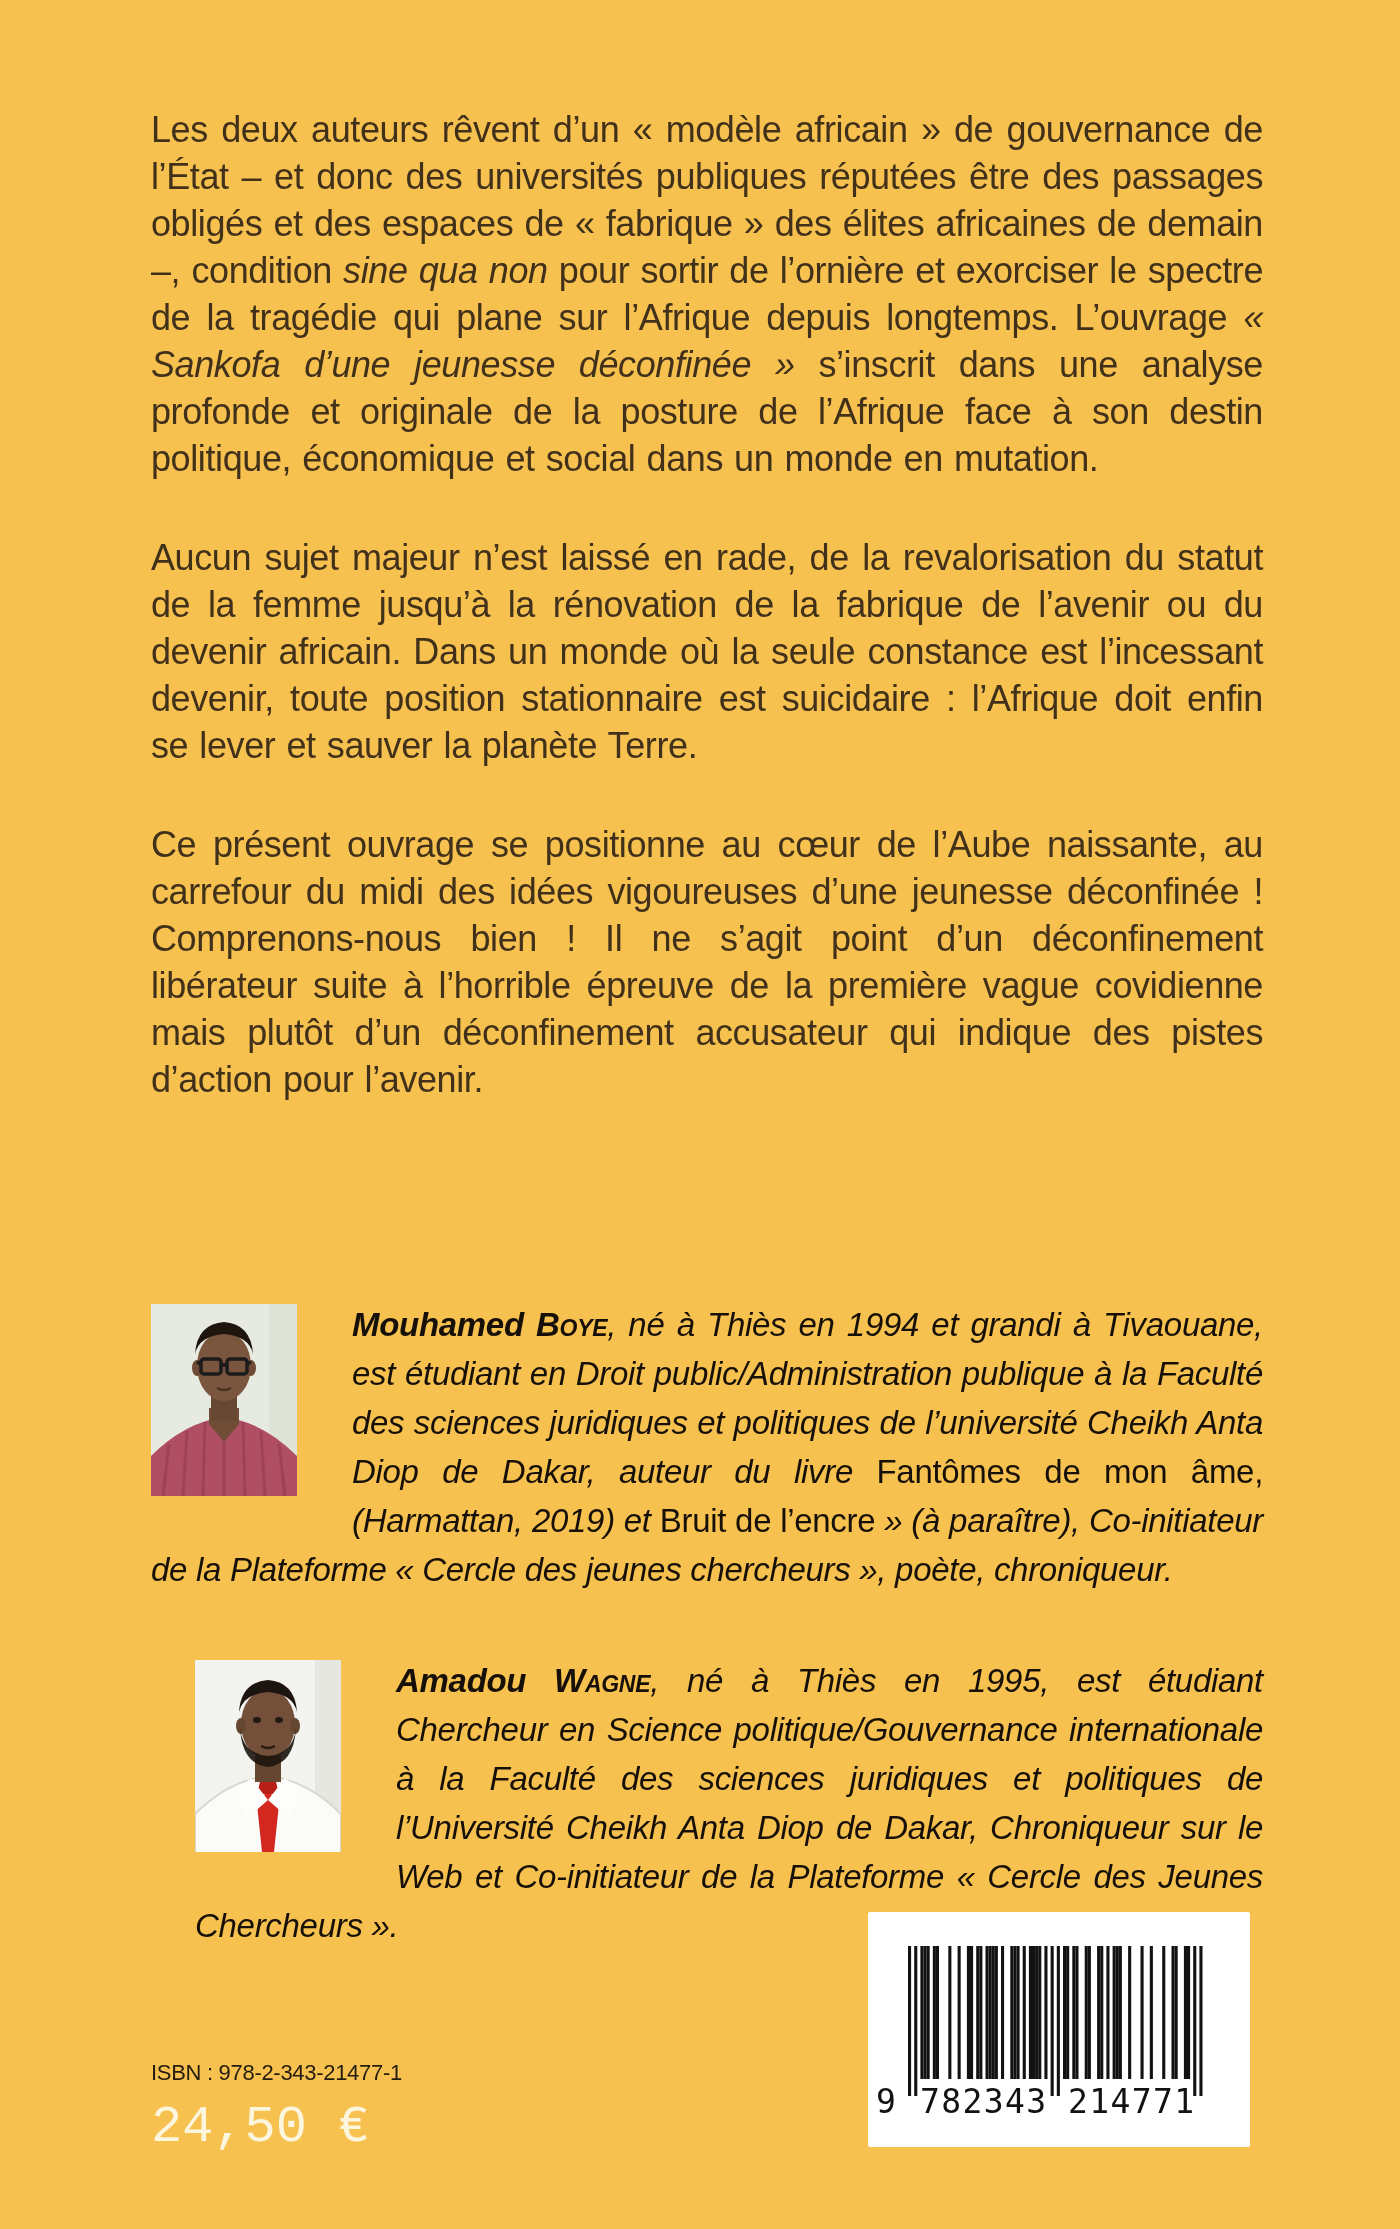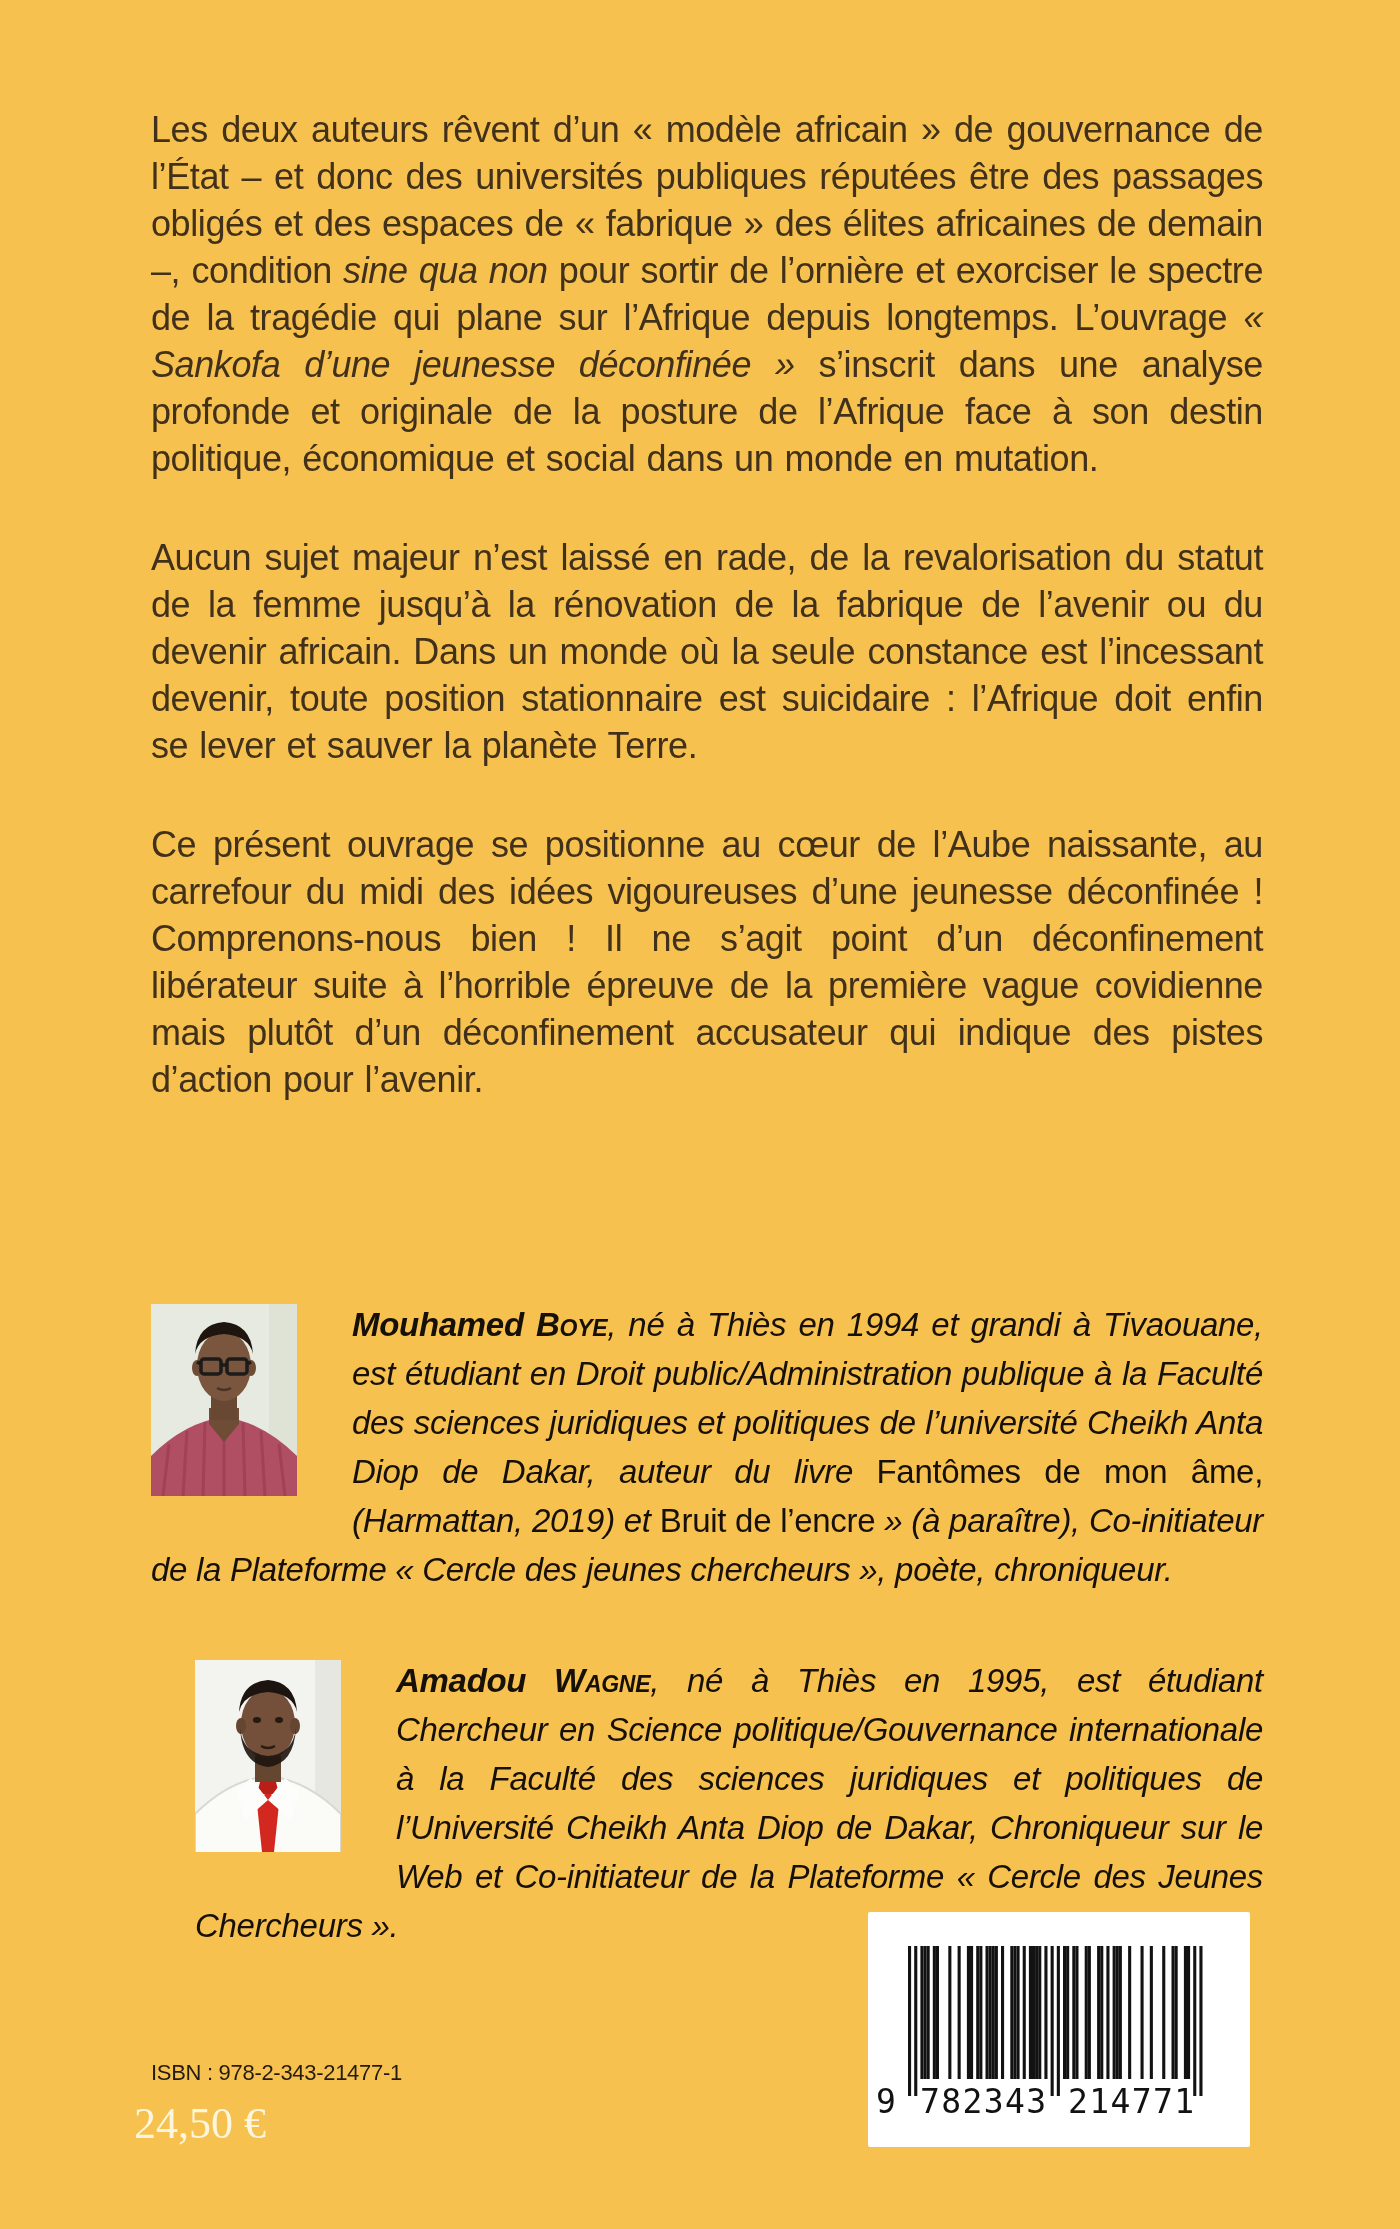--- a/index.html
+++ b/index.html
@@ -55,23 +55,23 @@
   
   .credit{
     position:absolute;left:151px;top:1998px;
     font-size:28px;color:var(--footer);letter-spacing:-0.3px;
   }
   .isbn{
     position:absolute;left:151px;top:2060px;
     font-size:22px;color:var(--footer);letter-spacing:-0.3px;
   }
   .price{
-    position:absolute;left:134px;top:2098px;
-    font-family:Liberation Serif, serif;
-    font-size:44px;color:var(--price);
+    position:absolute;left:151px;top:2098px;
+    font-family:Liberation Mono, monospace;
+    font-size:52px;color:var(--price);
   }
   .barcode-box{
     position:absolute;left:868px;top:1912px;
     width:382px;height:235px;
     background:var(--barcode-bg);
     border-radius:2px;
   }
   .barcode-box svg{display:block;width:100%;height:100%;}
   .barcode-box text{
     font-family:"DejaVu Sans Mono","Liberation Mono",monospace;

